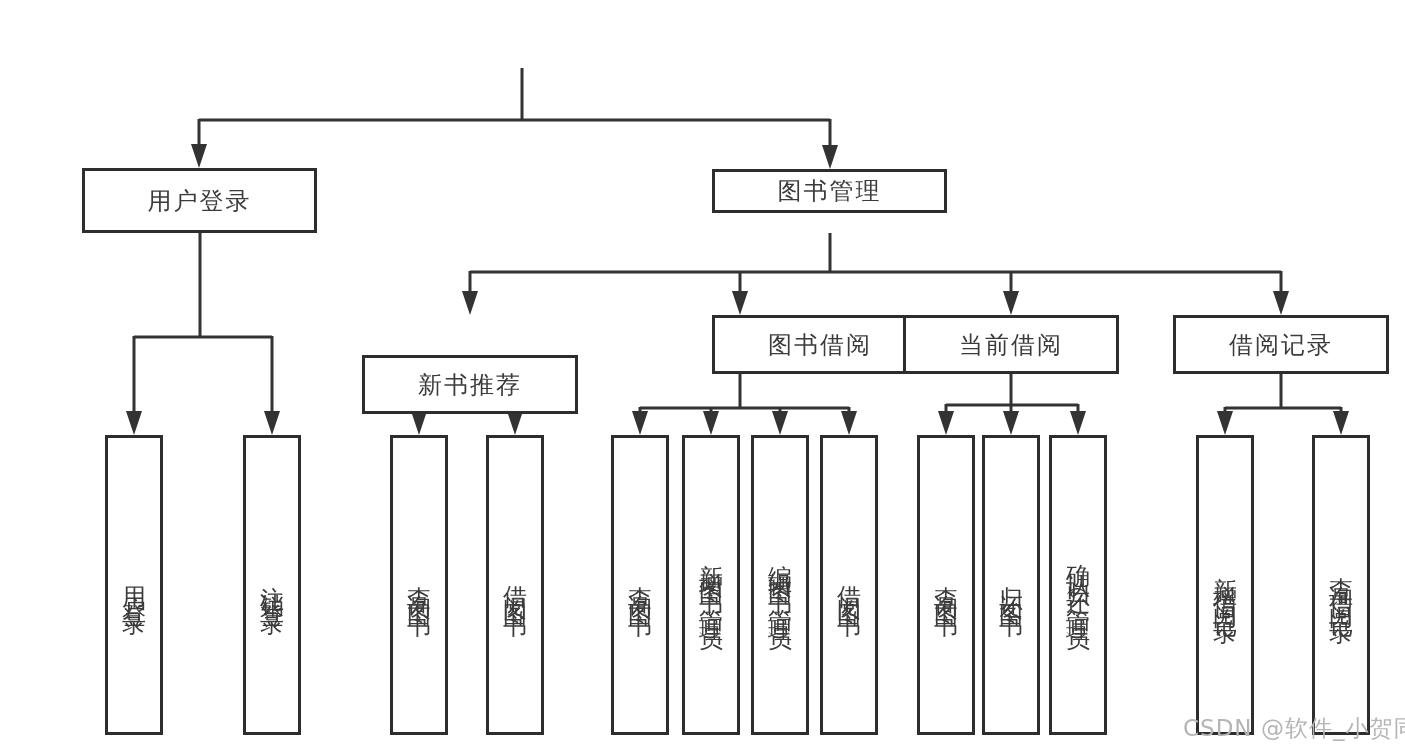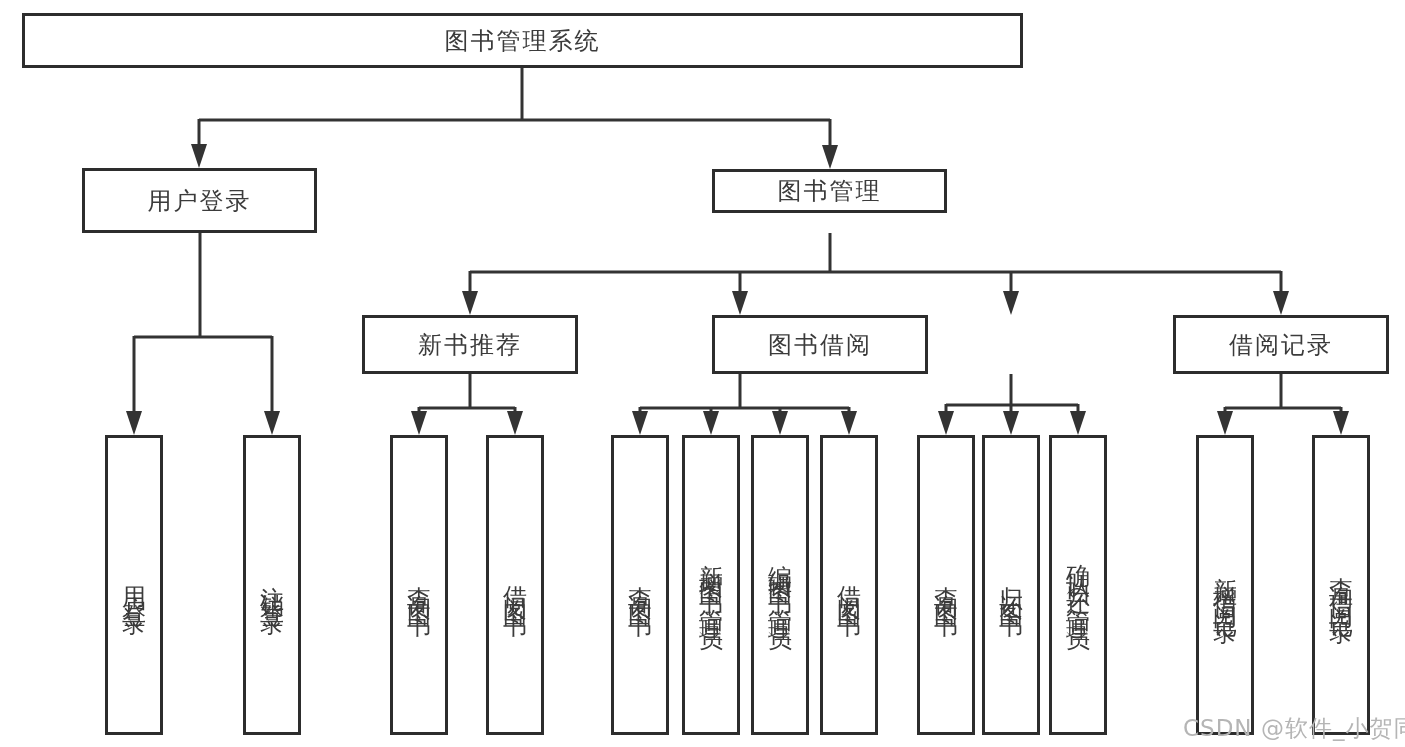--- a/index.html
+++ b/index.html
@@ -32,21 +32,21 @@
     font-size:24px;
     padding:6px 0;
   }
   
   .n-root { left:22px;  top:13px;  width:1001px; height:55px; }
   
   .n-login { left:82px;  top:168px; width:235px; height:65px; }
   .n-mgmt  { left:712px; top:169px; width:235px; height:44px; }
   
   .l3 { top:315px; height:59px; width:216px; }
-  .n-newbook { left:362px; }
+  .n-newbook { left:362px;margin-top:40px; }
   .n-borrow  { left:664px;margin-left:48px; }
   .n-current { left:903px; }
   .n-record  { left:1173px; }
   
   .l4 { top:435px; height:300px; width:58px; }
   .p1a { left:105px; }  .p1b { left:243px; }
   .p2a { left:390px; }  .p2b { left:486px; }
   .p3a { left:611px; }  .p3b { left:682px; }  .p3c { left:751px; }  .p3d { left:820px; }
   .p4a { left:917px; }  .p4b { left:982px; }  .p4c { left:1049px; }
   .p5a { left:1196px; } .p5b { left:1312px; }
@@ -126,27 +126,27 @@
     <g>
       <polyline points="1281,374 1281,408" fill="none"></polyline>
       <polyline points="1225,408 1341,408" fill="none"></polyline>
       <polyline points="1225,407 1225,416" fill="none"></polyline>
       <polyline points="1341,407 1341,416" fill="none"></polyline>
       <polygon points="1217,411 1233,411 1225,435" stroke="none"></polygon>
       <polygon points="1333,411 1349,411 1341,435" stroke="none"></polygon>
     </g>
   </svg>
 
-  <div class="box n-root">图书管理系统</div>
 
   <div class="box n-login">用户登录</div>
   <div class="box n-mgmt">图书管理</div>
 
   <div class="box l3 n-newbook">新书推荐</div>
   <div class="box l3 n-borrow">图书借阅</div>
+  <div class="box l3 n-current">当前借阅</div>
   <div class="box l3 n-record">借阅记录</div>
 
   <div class="box vbox l4 p1a">用户登录</div>
   <div class="box vbox l4 p1b">注销登录</div>
 
   <div class="box vbox l4 p2a">查询图书</div>
   <div class="box vbox l4 p2b">借阅图书</div>
 
   <div class="box vbox l4 p3a">查询图书</div>
   <div class="box vbox l4 p3b">新增图书（管理员）</div>

